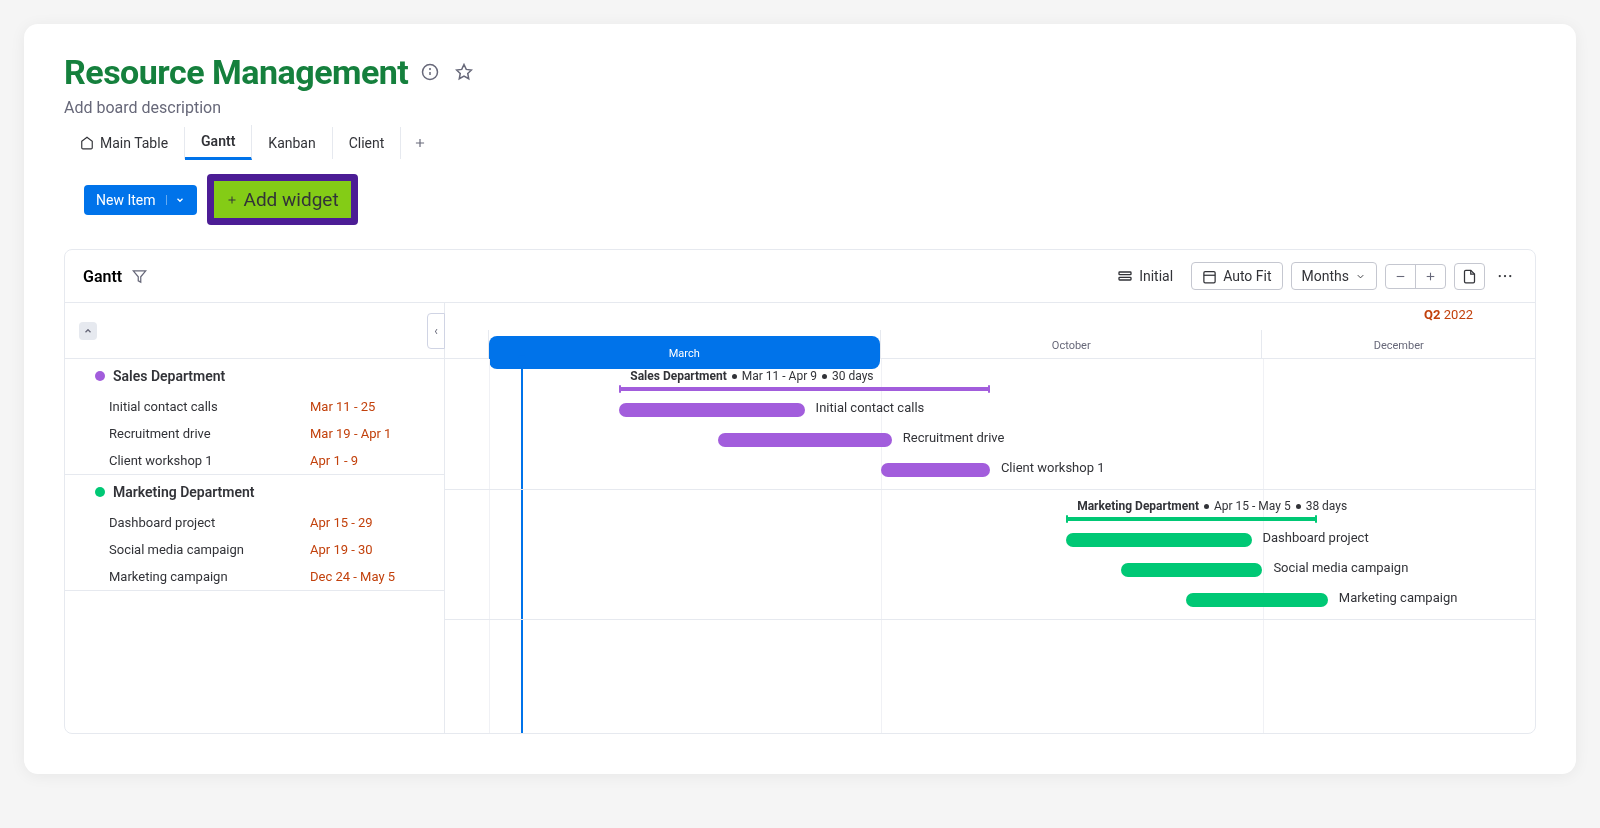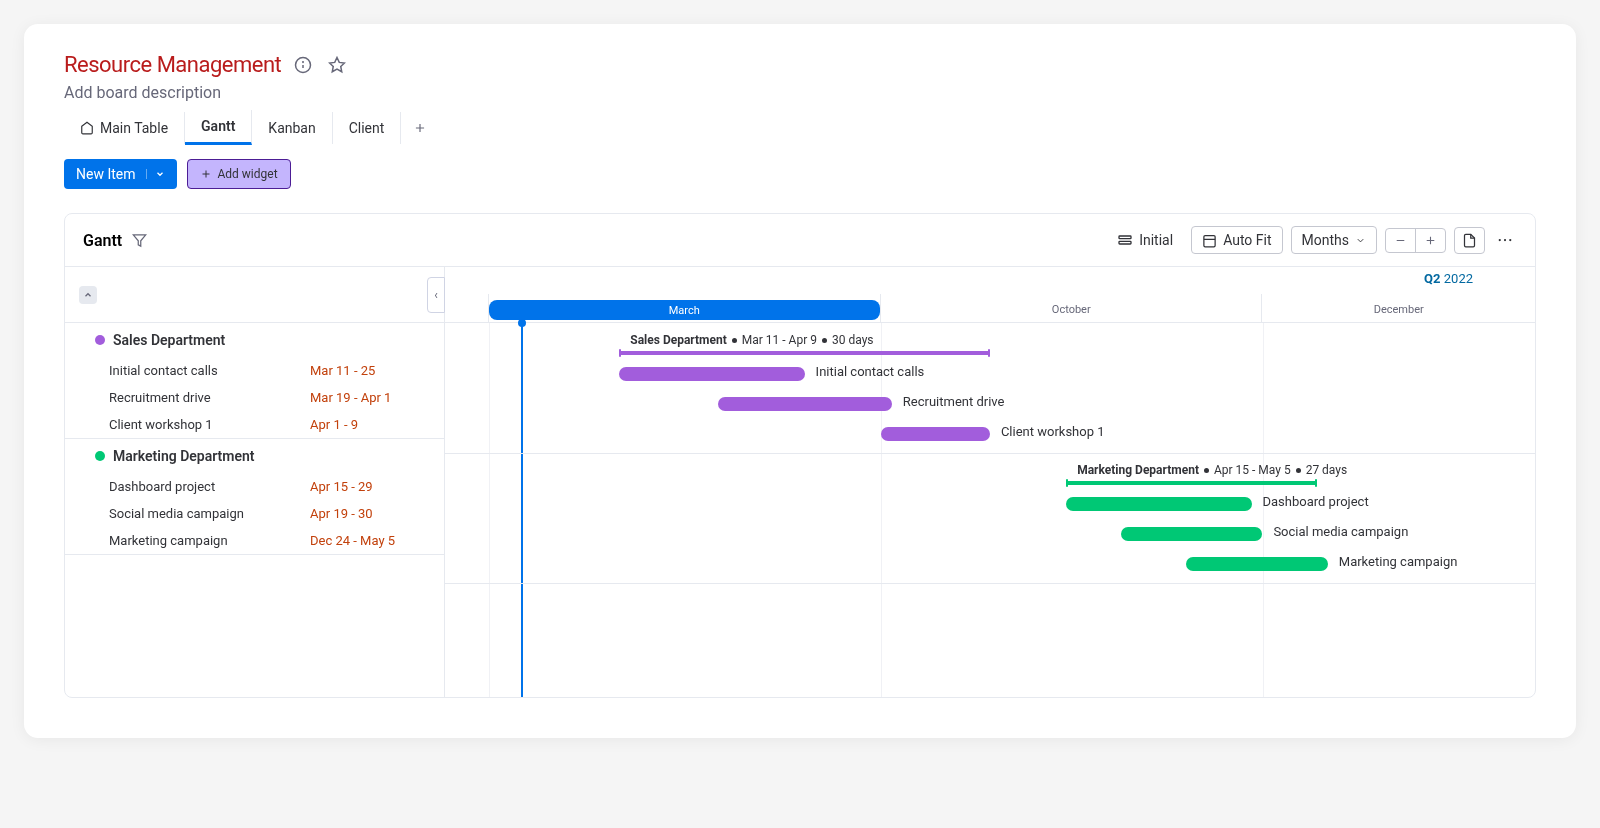--- a/index.html
+++ b/index.html
@@ -1,31 +1,31 @@
 <!DOCTYPE html>
 <html><head>
 <meta charset="utf-8">
 <style>
 * { box-sizing: border-box; margin: 0; padding: 0; font-family: -apple-system, BlinkMacSystemFont, "Segoe UI", Roboto, sans-serif; }
 body { background: #f5f5f5; padding: 24px; }
 .card { background: #fff; border-radius: 14px; box-shadow: 0 2px 16px rgba(0,0,0,0.06); padding: 28px 0 0 0; overflow: hidden; }
 .header { padding: 0 40px; }
 .title-row { display: flex; align-items: center; gap: 10px; }
-.title { font-size: 22px; font-weight: 400; color: #b91c1c; letter-spacing: -0.5px; }
+.title { font-size: 34px; font-weight: 700; color: #15803d; letter-spacing: -0.5px; }
 .icon-btn { width: 24px; height: 24px; display: flex; align-items: center; justify-content: center; color: #676879; cursor: pointer; }
 .desc { font-size: 16px; color: #676879; margin-top: 6px; cursor: text; }
 .tabs { display: flex; align-items: center; margin-top: 8px; gap: 0; }
 .tab { display: flex; align-items: center; gap: 6px; padding: 8px 16px; font-size: 14px; color: #323338; cursor: pointer; border-right: 1px solid #e6e9ef; }
 .tab.active { border-bottom: 3px solid #0073ea; font-weight: 600; }
 .tab .home-icon { display: inline-flex; }
 .add-tab { padding: 8px 12px; color: #676879; cursor: pointer; }
-.toolbar { display: flex; align-items: center; gap: 10px; padding: 14px 40px; }
+.toolbar { display: flex; align-items: center; gap: 10px; padding: 14px 40px; margin-left: 20px; }
 .btn-primary { background: #0073ea; color: #fff; border: none; border-radius: 4px; padding: 7px 12px; font-size: 14px; display: flex; align-items: center; gap: 6px; cursor: pointer; }
 .btn-primary .chev { border-left: 1px solid rgba(255,255,255,.4); padding-left: 8px; margin-left: 4px; }
-.btn-ghost { background: #c4b5fd; border: 1px solid #4c1d95; border-radius: 4px; padding: 7px 12px; font-size: 12px; display: flex; align-items: center; gap: 6px; cursor: pointer; color: #323338; }
+.btn-ghost { background: #84cc16; border: 7px solid #4c1d95; border-radius: 4px; padding: 7px 12px; font-size: 19px; display: flex; align-items: center; gap: 6px; cursor: pointer; color: #323338; }
 .gantt-wrap { margin: 10px 40px 40px; border: 1px solid #e6e9ef; border-radius: 8px; overflow: hidden; }
 .gantt-toolbar { display: flex; align-items: center; justify-content: space-between; padding: 12px 18px; }
 .gantt-title { font-size: 16px; font-weight: 600; display: flex; align-items: center; gap: 10px; }
 .gantt-controls { display: flex; align-items: center; gap: 8px; font-size: 14px; color: #323338; }
 .ctrl { display: flex; align-items: center; gap: 6px; border: 1px solid #c5c7d0; border-radius: 4px; padding: 5px 10px; cursor: pointer; }
 .ctrl.noborder { border: none; }
 .zoom-group { display: flex; align-items: center; border: 1px solid #c5c7d0; border-radius: 4px; }
 .zoom-btn { padding: 5px 8px; cursor: pointer; color:#676879; }
 .zoom-btn:first-child { border-right: 1px solid #c5c7d0; }
 .gantt-body { display: flex; border-top: 1px solid #e6e9ef; position: relative; }
@@ -34,26 +34,26 @@
 .collapse-chip { background: #e6e9ef; border-radius: 4px; width: 18px; height: 18px; display: flex; align-items: center; justify-content: center; font-size: 10px; color:#676879; cursor:pointer; }
 .side-chev { position: absolute; right: -1px; top: 50%; transform: translateY(-50%); width: 18px; height: 36px; border: 1px solid #d0d4e4; background:#fff; border-radius: 4px 0 0 4px; display:flex; align-items:center; justify-content:center; color:#676879; cursor:pointer; font-size:12px; }
 .group-head { display: flex; align-items: center; gap: 8px; padding: 9px 14px 9px 30px; font-weight: 600; font-size: 14px; color:#323338; }
 .dot { width: 10px; height: 10px; border-radius: 50%; flex-shrink: 0; }
 .row { display: flex; align-items: center; padding: 6px 14px 6px 44px; font-size: 13px; color:#323338; }
 .row .name { flex: 1; }
 .row .dates { width: 120px; color:#c2410c; }
 .sep { border-top: 1px solid #e6e9ef; }
 .chart { flex: 1; position: relative; min-height: 430px; }
 .timeline-head { height: 56px; border-bottom: 1px solid #e6e9ef; position: relative; }
-.quarter { position: absolute; top: 4px; right: 62px; font-size: 13px; color:#0369a1; }
+.quarter { position: absolute; top: 4px; right: 62px; font-size: 13px; color:#c2410c; }
 .quarter b { font-weight: 700; }
 .months { position: absolute; bottom: 0; left: 0; right: 0; height: 28px; display: flex; }
 .month-cell { height: 100%; border-right: 1px solid #e6e9ef; position: relative; }
 .month-label { position: absolute; bottom: 6px; left: 50%; transform: translateX(-50%); font-size: 11px; color:#676879; }
-.month-highlight { position: absolute; top: 6px; height: 20px; background: #0073ea; border-radius: 8px; }
+.month-highlight { position: absolute; top: 6px; height: 33px; background: #0073ea; border-radius: 8px; }
 .month-highlight .lbl { color:#fff; font-size:11px; position:absolute; left:50%; top:50%; transform:translate(-50%,-50%); }
 .grid-line { position: absolute; top: 56px; bottom: 0; width: 1px; background: #f0f1f5; }
 .today-line { position: absolute; top: 56px; bottom: 0; width: 2px; background: #0073ea; }
 .today-dot { position:absolute; width:8px; height:8px; border-radius:50%; background:#0073ea; top:52px; transform:translateX(-3px); }
 .sep-line { position:absolute; left:0; right:0; height:1px; background:#e6e9ef; }
 .group-bar { position: absolute; height: 4px; border-radius: 2px; }
 .group-bar.purple { background: #a25ddc; }
 .group-bar.green { background: #00c875; }
 .group-bar::before, .group-bar::after { content:''; position:absolute; top:-2px; width:2px; height:8px; background:inherit; border-radius:1px; }
 .group-bar::before { left:0; } .group-bar::after { right:0; }
@@ -294,21 +294,21 @@
         <div class="task-label" style="top:127px; left:42%;">Recruitment drive</div>
 
         <div class="task-bar purple" style="top:160px; left:40%; width:10%;"></div>
         <div class="task-label" style="top:157px; left:51%;">Client workshop 1</div>
 
         <div class="group-label" style="top:196px; left:58%;">
           <b>Marketing Department</b>
             <span class="bullet"></span>
             <span>Apr 15 - May 5</span>
             <span class="bullet"></span>
-            <span>27 days</span>
+            <span>38 days</span>
         </div>
         <div class="group-bar green" style="top:214px; left:57%; width:23%;"></div>
 
         <div class="task-bar green" style="top:230px; left:57%; width:17%;"></div>
         <div class="task-label" style="top:227px; left:75%;">Dashboard project</div>
 
         <div class="task-bar green" style="top:260px; left:62%; width:13%;"></div>
         <div class="task-label" style="top:257px; left:76%;">Social media campaign</div>
 
         <div class="task-bar green" style="top:290px; left:68%; width:13%;"></div>

